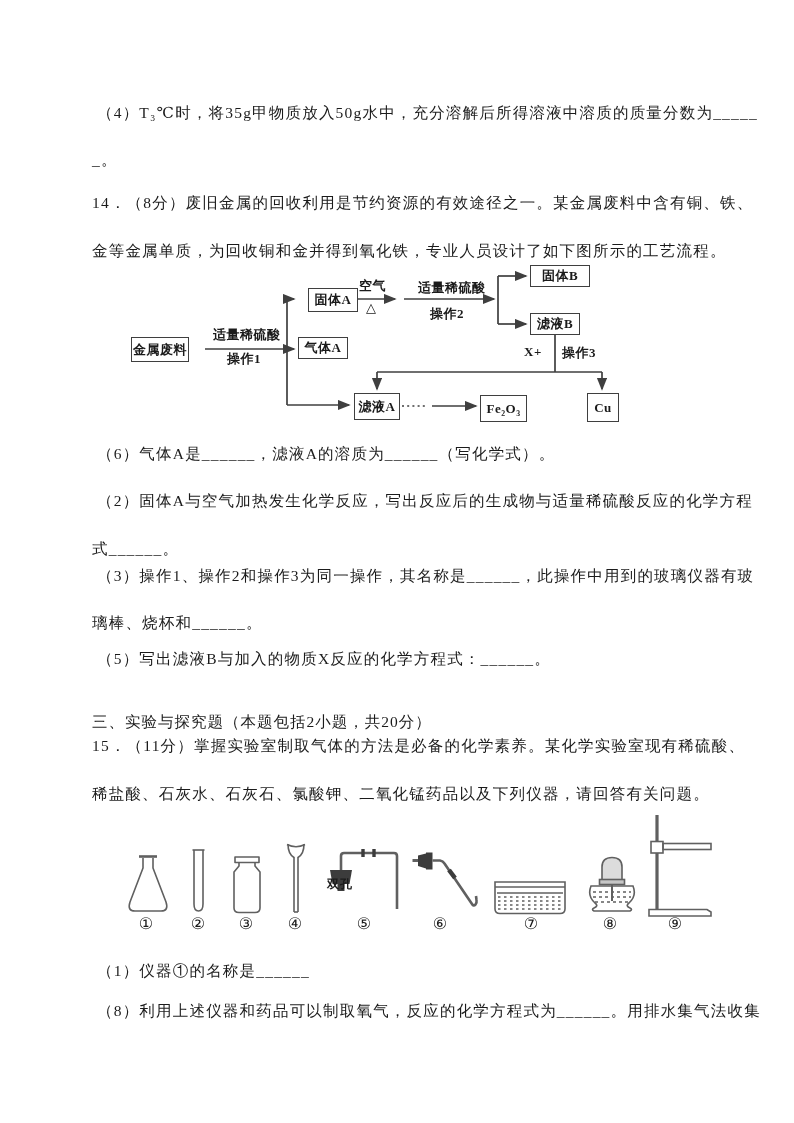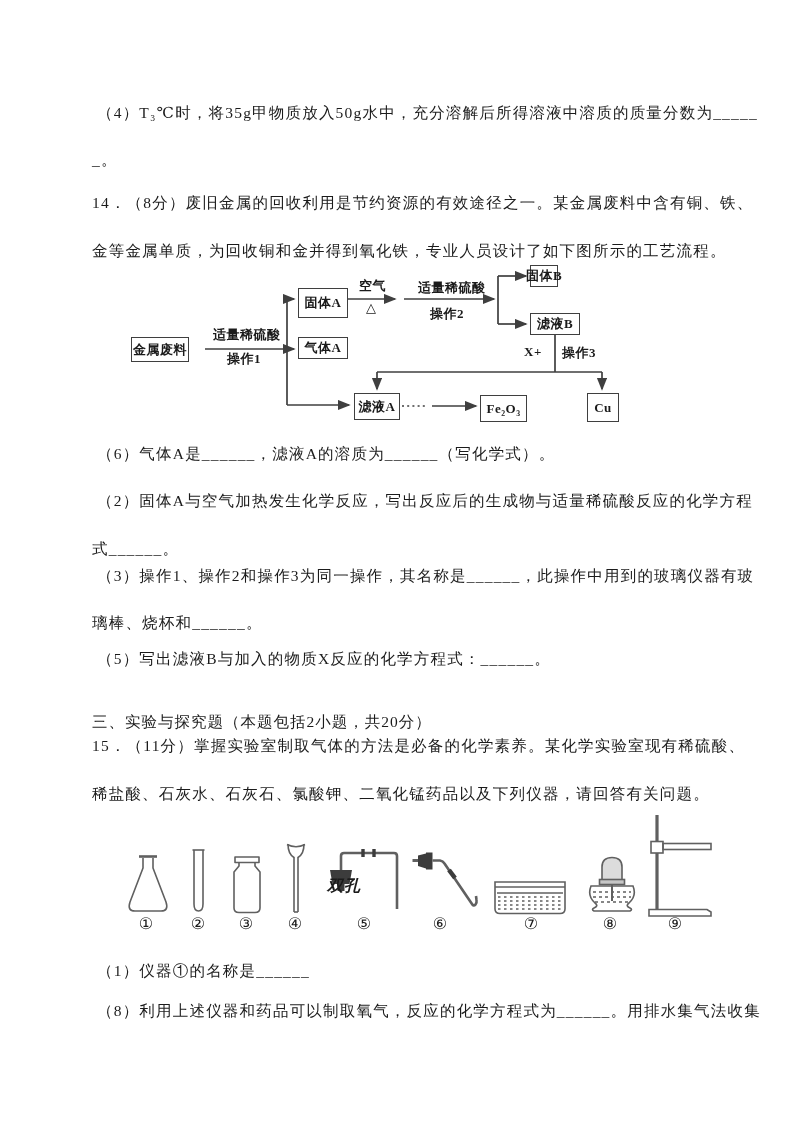--- a/index.html
+++ b/index.html
@@ -12,21 +12,21 @@
   
   .fc{position:absolute;left:115px;top:264px;width:520px;height:168px;}
   .fc svg{position:absolute;left:0;top:0;}
   .fbox{position:absolute;border:1.7px solid #3f3f3f;background:#fff;box-sizing:border-box;
         display:flex;align-items:center;justify-content:center;
         font-size:13px;font-weight:bold;letter-spacing:0.5px;white-space:nowrap;}
   .flabel{position:absolute;font-size:13px;font-weight:bold;white-space:nowrap;letter-spacing:0.5px;text-align:right;}
   
   .equip{position:absolute;}
   .eqlabel{position:absolute;font-size:16px;width:26px;text-align:center;white-space:nowrap;}
-  .dk{position:absolute;font-size:16px;font-weight:bold;white-space:nowrap;letter-spacing:1px;font-style:italic;}
+  .dk{position:absolute;font-size:12px;font-weight:bold;white-space:nowrap;letter-spacing:1px;}
 </style>
 </head>
 <body>
 
 <div class="tl" style="left:97px;top:103px">（4）T₃℃时，将35g甲物质放入50g水中，充分溶解后所得溶液中溶质的质量分数为_____</div>
 <div class="tl" style="left:92px;top:150px">_。</div>
 
 <div class="tl" style="left:92px;top:193px">14．（8分）废旧金属的回收利用是节约资源的有效途径之一。某金属废料中含有铜、铁、</div>
 <div class="tl" style="left:92px;top:241px">金等金属单质，为回收铜和金并得到氧化铁，专业人员设计了如下图所示的工艺流程。</div>
 
@@ -50,23 +50,23 @@
       <line x1="440" y1="71" x2="440" y2="108"></line>
       <line x1="262" y1="108" x2="487" y2="108"></line>
       <line x1="262" y1="108" x2="262" y2="125" marker-end="url(#arw)"></line>
       <line x1="487" y1="108" x2="487" y2="125" marker-end="url(#arw)"></line>
       <line x1="287" y1="142" x2="313" y2="142" stroke-dasharray="2 3.2"></line>
       <line x1="317" y1="142" x2="361" y2="142" marker-end="url(#arw)"></line>
     </g>
   </svg>
 
   <div class="fbox" style="left:16px;top:73px;width:58px;height:25px">金属废料</div>
-  <div class="fbox" style="left:183px;top:24px;width:50px;height:30px">固体A</div>
+  <div class="fbox" style="left:193px;top:24px;width:50px;height:24px">固体A</div>
   <div class="fbox" style="left:183px;top:73px;width:50px;height:22px">气体A</div>
-  <div class="fbox" style="left:415px;top:1px;width:28px;height:22px">固体B</div>
+  <div class="fbox" style="left:415px;top:1px;width:60px;height:22px">固体B</div>
   <div class="fbox" style="left:415px;top:49px;width:50px;height:22px">滤液B</div>
   <div class="fbox" style="left:239px;top:129px;width:46px;height:27px">滤液A</div>
   <div class="fbox" style="left:365px;top:131px;width:47px;height:27px">Fe₂O₃</div>
   <div class="fbox" style="left:472px;top:129px;width:32px;height:29px">Cu</div>
 
   <div class="flabel" style="left:98px;top:62px">适量稀硫酸</div>
   <div class="flabel" style="left:112px;top:86px">操作1</div>
   <div class="flabel" style="left:244px;top:13px">空气</div>
   <div class="flabel" style="left:251px;top:36px">△</div>
   <div class="flabel" style="left:303px;top:15px">适量稀硫酸</div>

